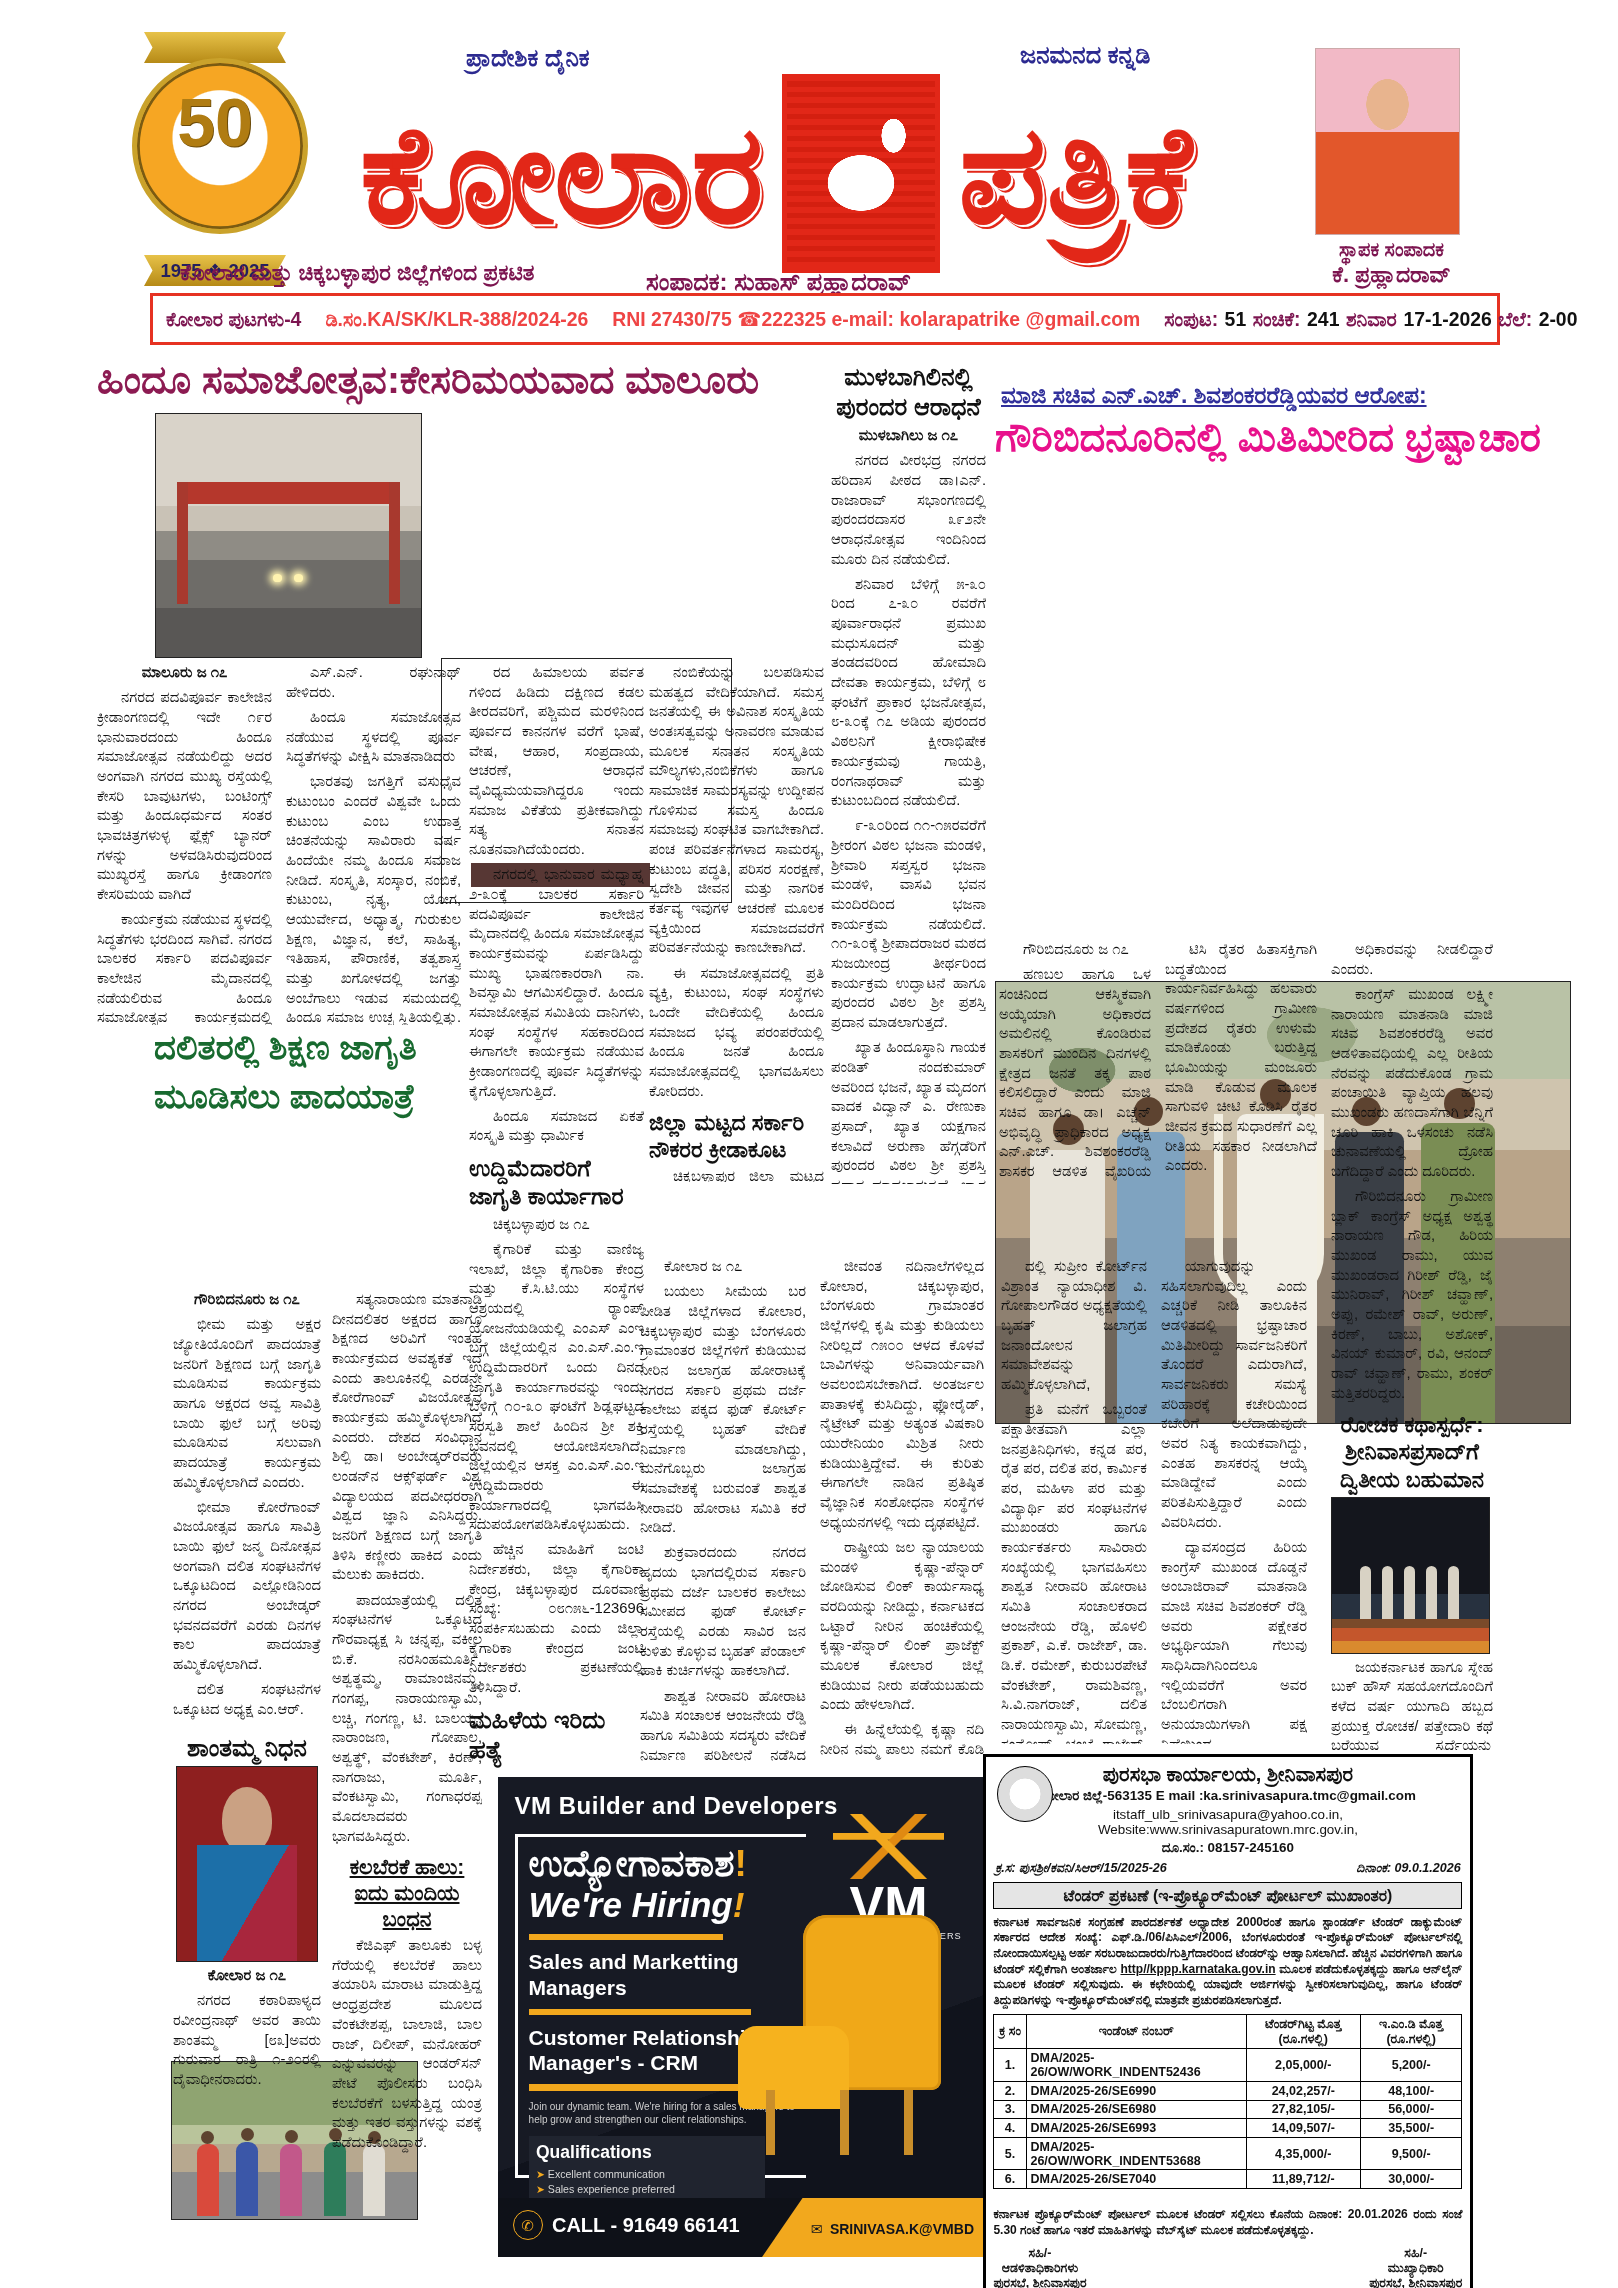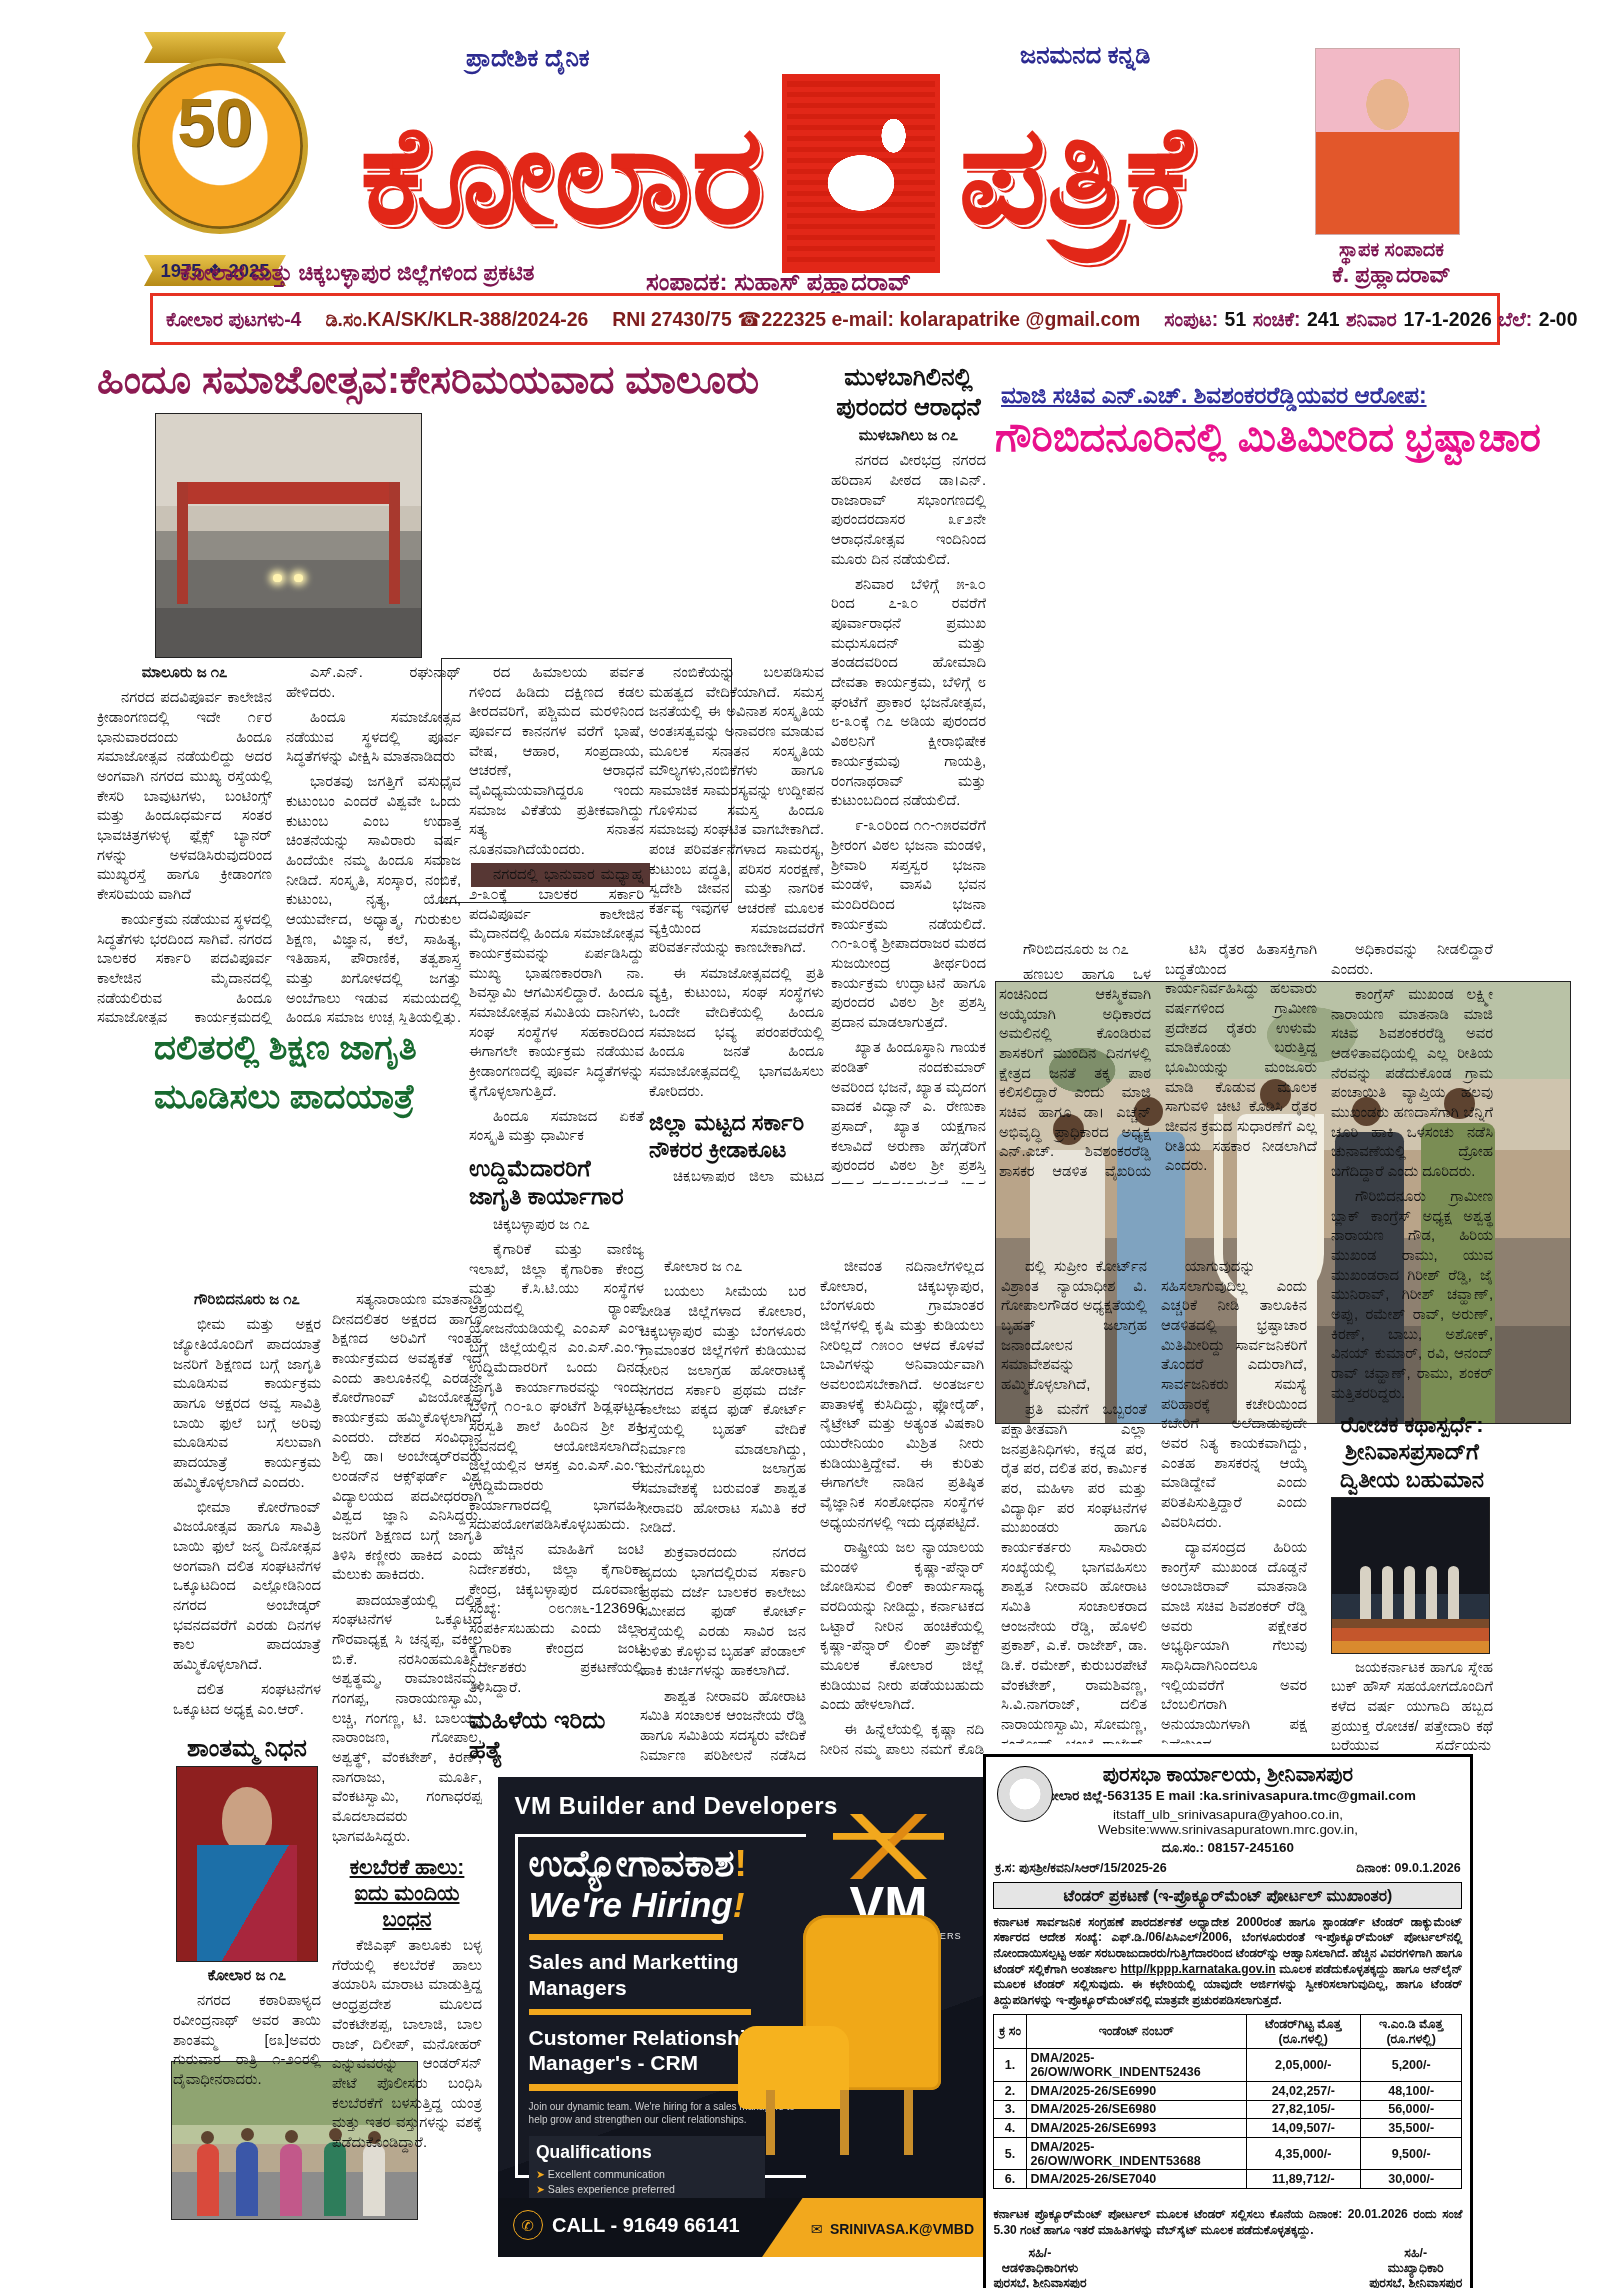--- a/index.html
+++ b/index.html
@@ -25,21 +25,21 @@
           clip-path:polygon(0 0,100% 0,94% 50%,100% 100%,0 100%,6% 50%);}
   .founder-photo{width:143px;height:185px;background:
       radial-gradient(ellipse 35px 42px at 50% 30%, #e8b48e 0 60%, transparent 61%),
       linear-gradient(180deg,#f2b9c6 0 45%, #e2572b 45% 100%);
       border:0.9px solid #caa;}
   .mast-small{font-weight:bold;font-size:22px;color:#7c1550;}
   
   .infobar{left:150px;top:293px;width:1318px;height:46px;border:3.7px solid #e63222;background:#fff;
            display:flex;align-items:center;gap:24px;padding:0 13px;font-size:19.4px;font-weight:bold;white-space:nowrap;}
   .ib-maroon{color:#7c1550;}
-  .ib-red{color:#7f1d1d;}
+  .ib-red{color:#ef4444;}
   .ib-black{color:#111;}
   .ib-group{display:flex;gap:6.5px;}
   
   .hl-malur{font-size:39px;font-weight:bold;color:#8c1b52;}
   .kicker{font-size:23px;font-weight:bold;color:#31309b;text-decoration:underline;}
   .hl-magenta{font-size:40px;font-weight:bold;color:#e8118c;}
   .hl-green{font-size:34px;font-weight:bold;color:#186a2f;line-height:1.45;}
   .hl-red{font-size:42px;font-weight:bold;color:#e11d1d;}
   .subhead{font-weight:bold;color:#111;font-size:22px;line-height:1.25;margin:7.4px 0 3.7px 0;text-align:center;}
   .subhead.left{text-align:left;}
@@ -101,21 +101,21 @@
   .chair-leg{position:absolute;bottom:0;width:9.2px;height:65px;background:#c98e2a;}
   .vm-footer{position:absolute;left:0;bottom:0;width:100%;height:59px;background:#0e1118;}
   .vm-footer-slant{position:absolute;right:0;bottom:0;width:46%;height:59px;background:#f2a81d;clip-path:polygon(18% 0,100% 0,100% 100%,0 100%);}
   .vm-contact{position:absolute;left:14.8px;bottom:16.6px;display:flex;align-items:center;gap:9.2px;font-size:20px;font-weight:bold;color:#fff;}
   .round-ic{width:28px;height:28px;border-radius:50%;border:1.8px solid #f2a81d;color:#f2a81d;display:flex;align-items:center;justify-content:center;font-size:14.8px;}
   .vm-mail{position:absolute;right:13px;bottom:20px;display:flex;align-items:center;gap:7.4px;font-size:14px;font-weight:bold;color:#10131c;}
   
   .tender{border:3.7px solid #000;background:#fff;padding:5.5px 7.4px;font-size:12px;}
   .tender-title{text-align:center;font-weight:bold;font-size:20px;}
   .tender-line{text-align:center;font-weight:bold;font-size:13.4px;margin-top:2.8px;}
-  .tender-ref{display:flex;justify-content:space-between;font-weight:bold;font-size:12.5px;margin:5.5px 1.8px;}
+  .tender-ref{display:flex;justify-content:space-between;font-weight:bold;font-size:12.5px;margin:5.5px 1.8px;font-style:italic;}
   .tender-band{background:#e5e5e5;border:1.8px solid #000;text-align:center;font-weight:bold;font-size:15.7px;padding:3.7px 1.8px;}
   .tender-para{font-size:12px;line-height:1.3;text-align:justify;margin:5.5px 0;font-weight:bold;}
   .tender table{border-collapse:collapse;width:100%;}
   .tender th,.tender td{border:1.8px solid #000;font-size:12.5px;padding:1.8px 3.7px;font-weight:bold;}
   .tender td:nth-child(1){width:24px;text-align:center;}
   .tender td:nth-child(3),.tender td:nth-child(4){text-align:center;}
   .tender th{text-align:center;}
   .tender-foot{font-size:12px;font-weight:bold;line-height:1.3;margin-top:18px;text-align:justify;}
   .sig-row{display:flex;justify-content:space-between;margin-top:7.4px;font-weight:bold;font-size:12.5px;text-align:center;}
   .seal{position:absolute;left:11px;top:9.2px;width:54px;height:54px;border:1.8px solid #000;border-radius:50%;

